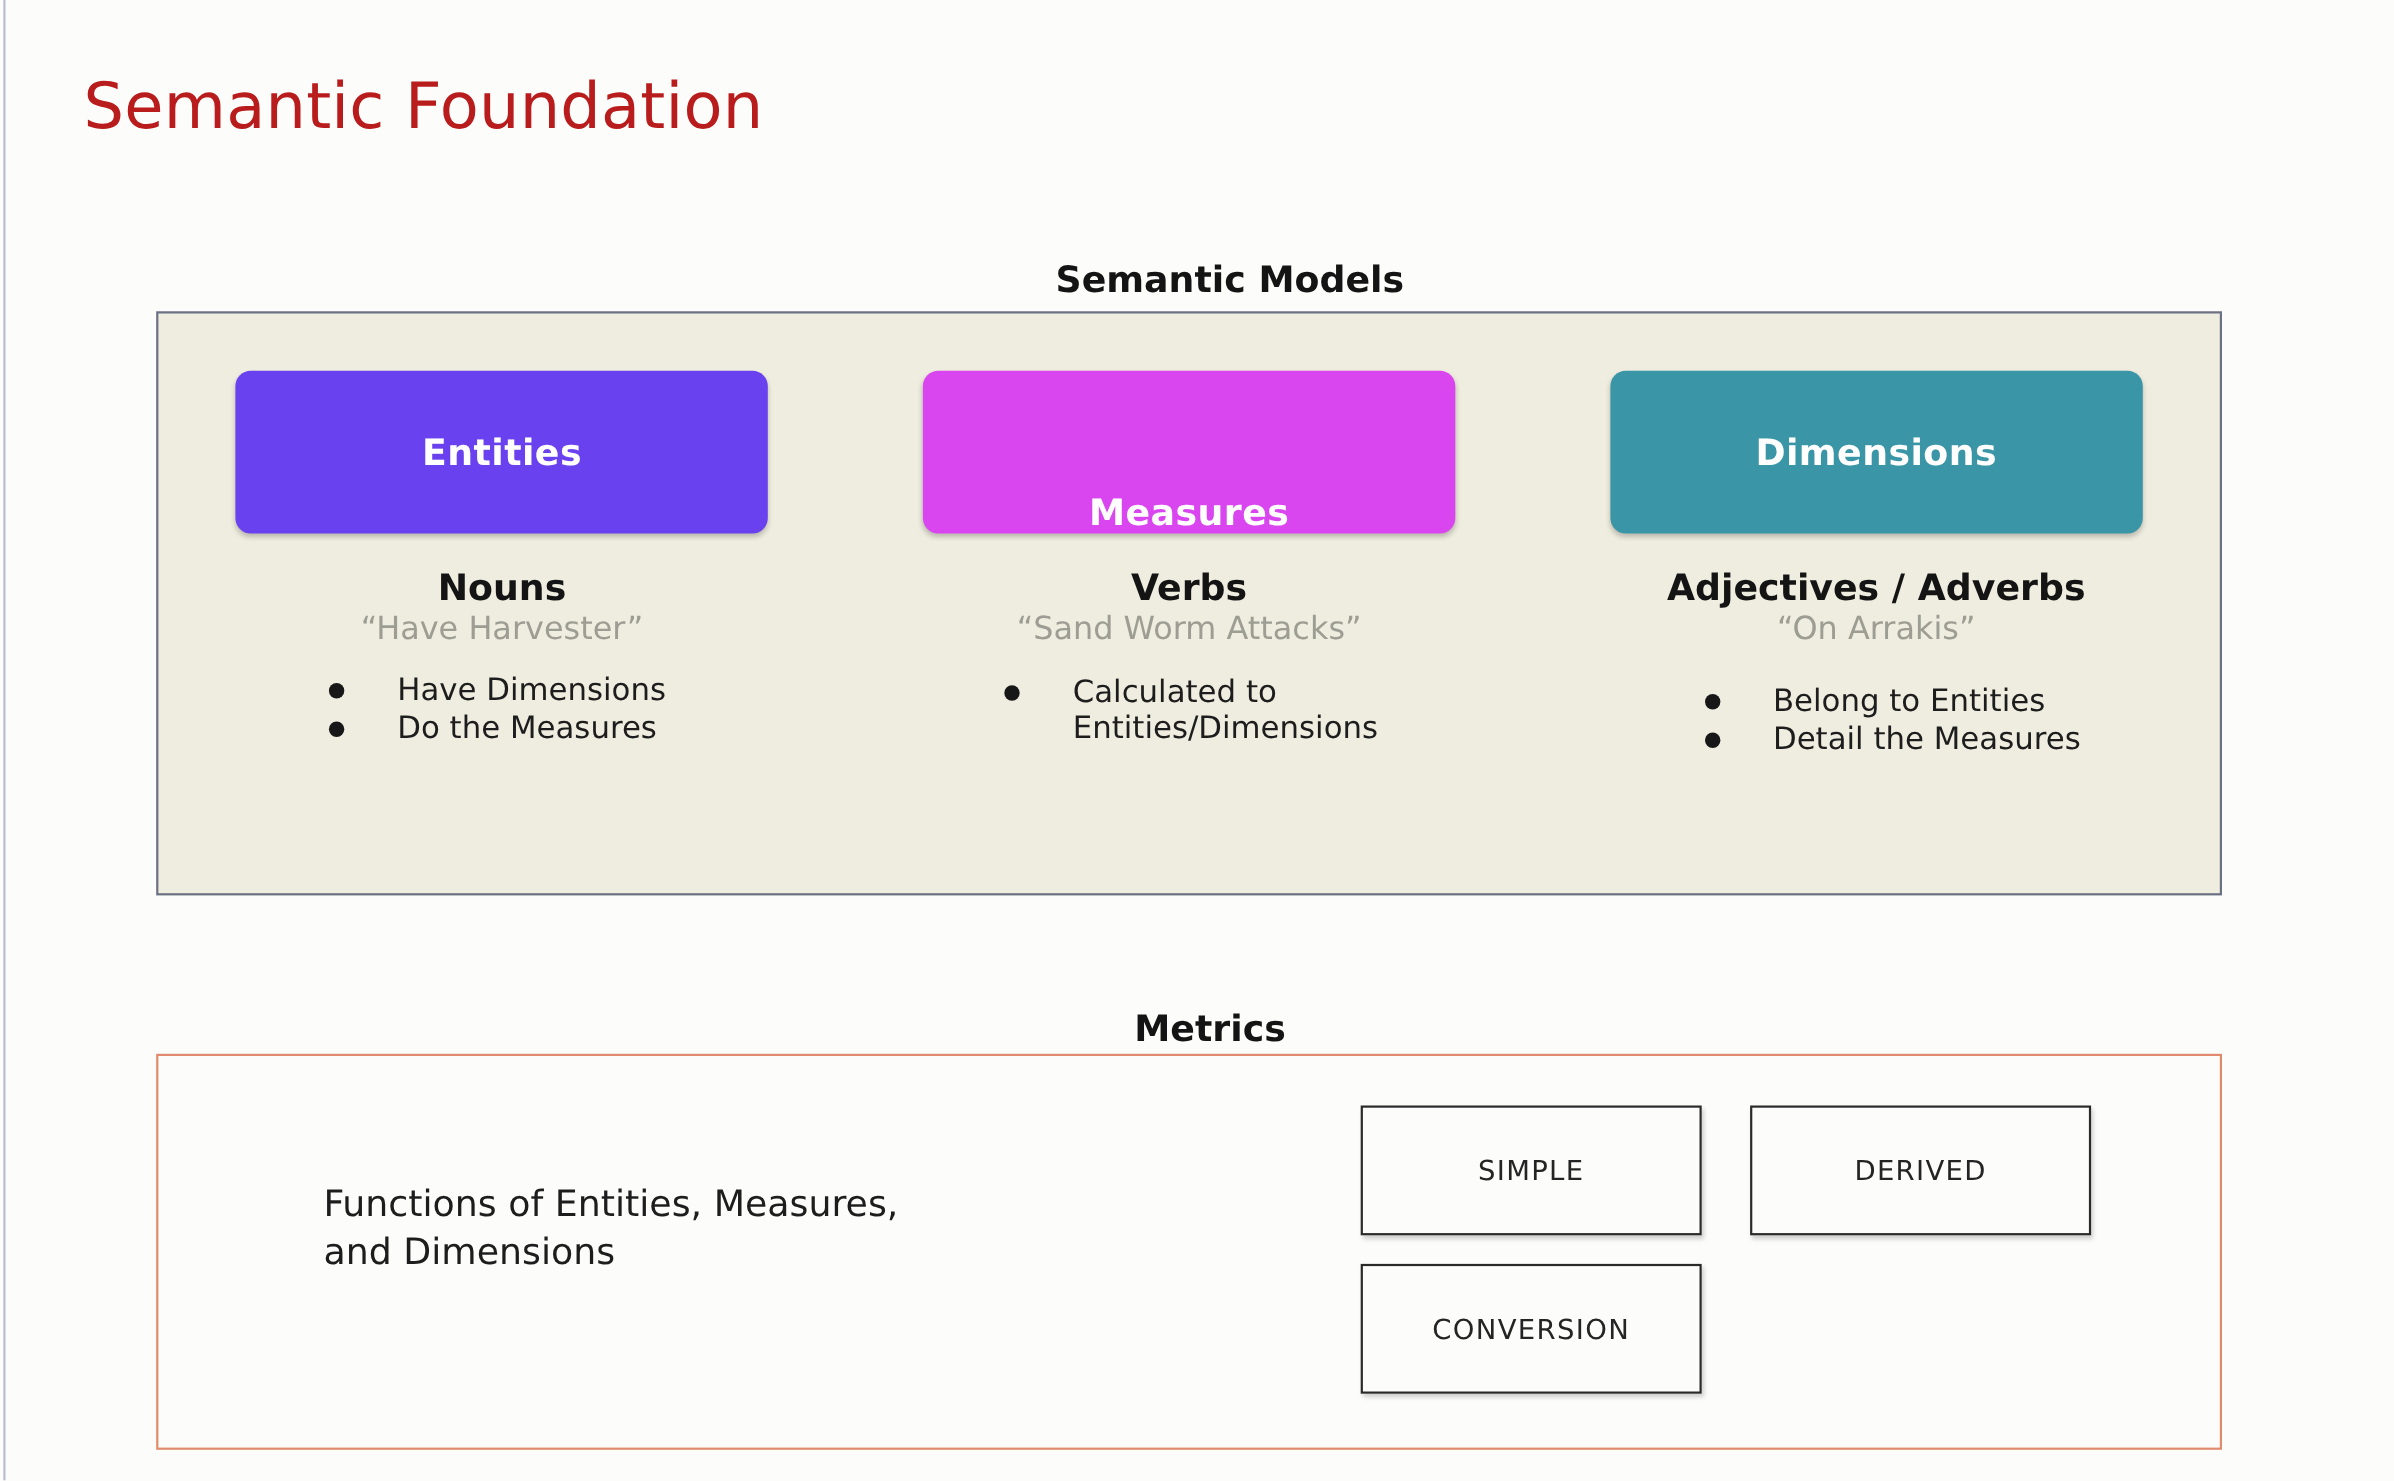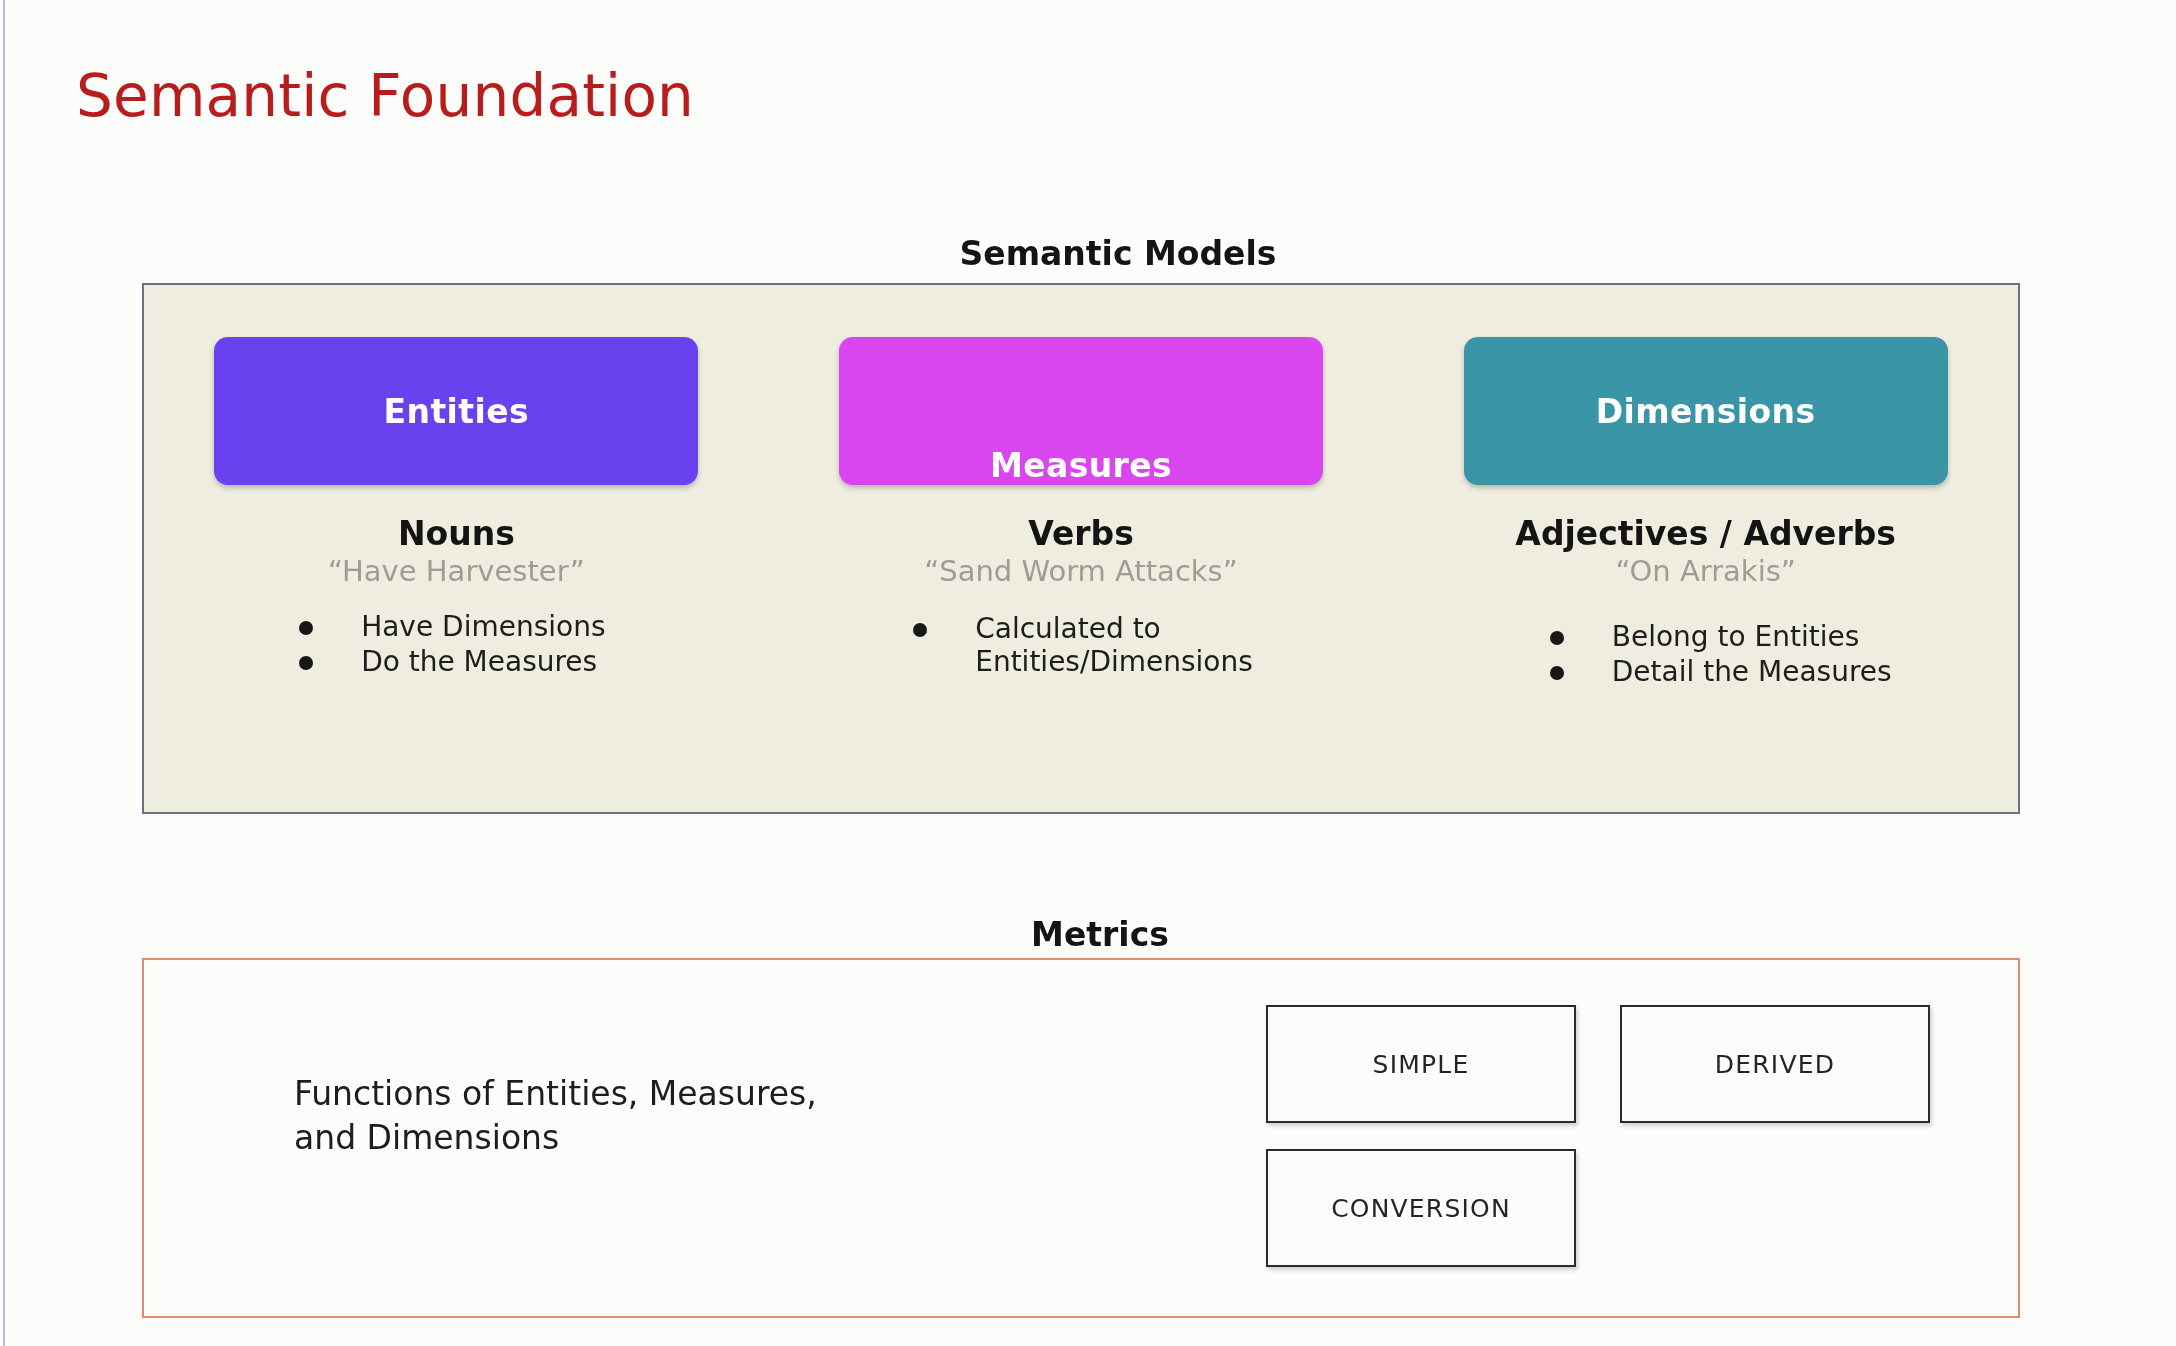--- a/index.html
+++ b/index.html
@@ -166,21 +166,21 @@
     position: absolute;
     left: 150px;
     top: 112px;
     font-size: 33px;
     color: #1d1d1d;
     line-height: 1.32;
     white-space: pre-line;
   }
   .metric-grid {
     position: absolute;
-    left: 1122px;
+    left: 1093px;
     top: 45px;
     display: grid;
     grid-template-columns: 310px 310px;
     grid-template-rows: 118px 118px;
     column-gap: 44px;
     row-gap: 26px;
   }
   .metric-box {
     border: 2px solid #2a2a2a;
     background: #fcfdfa;

